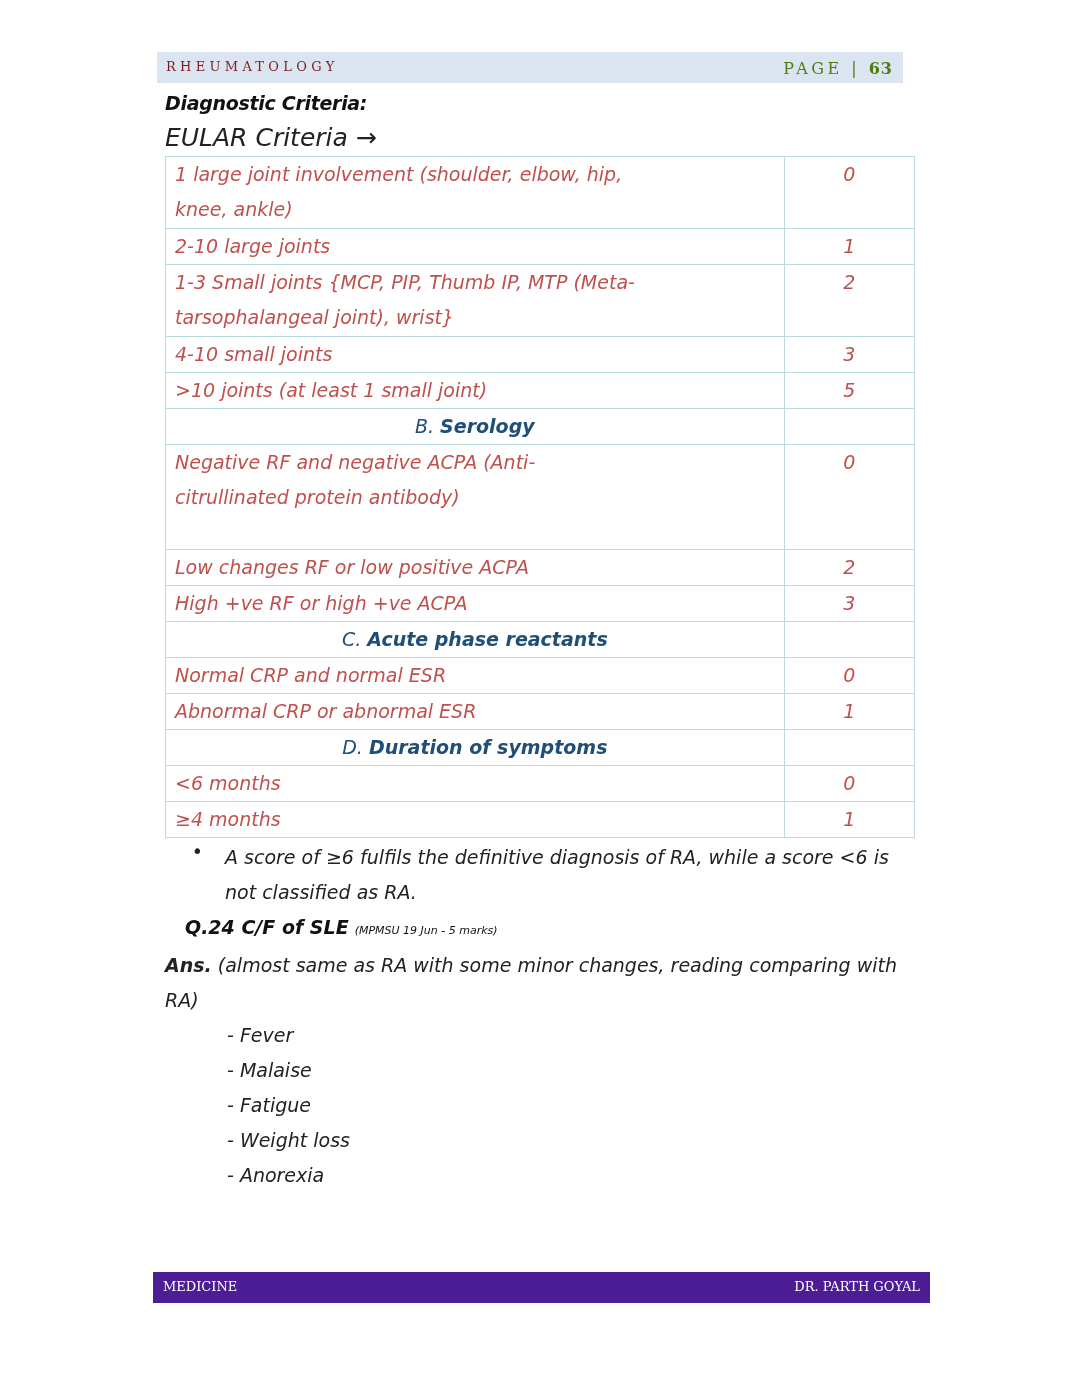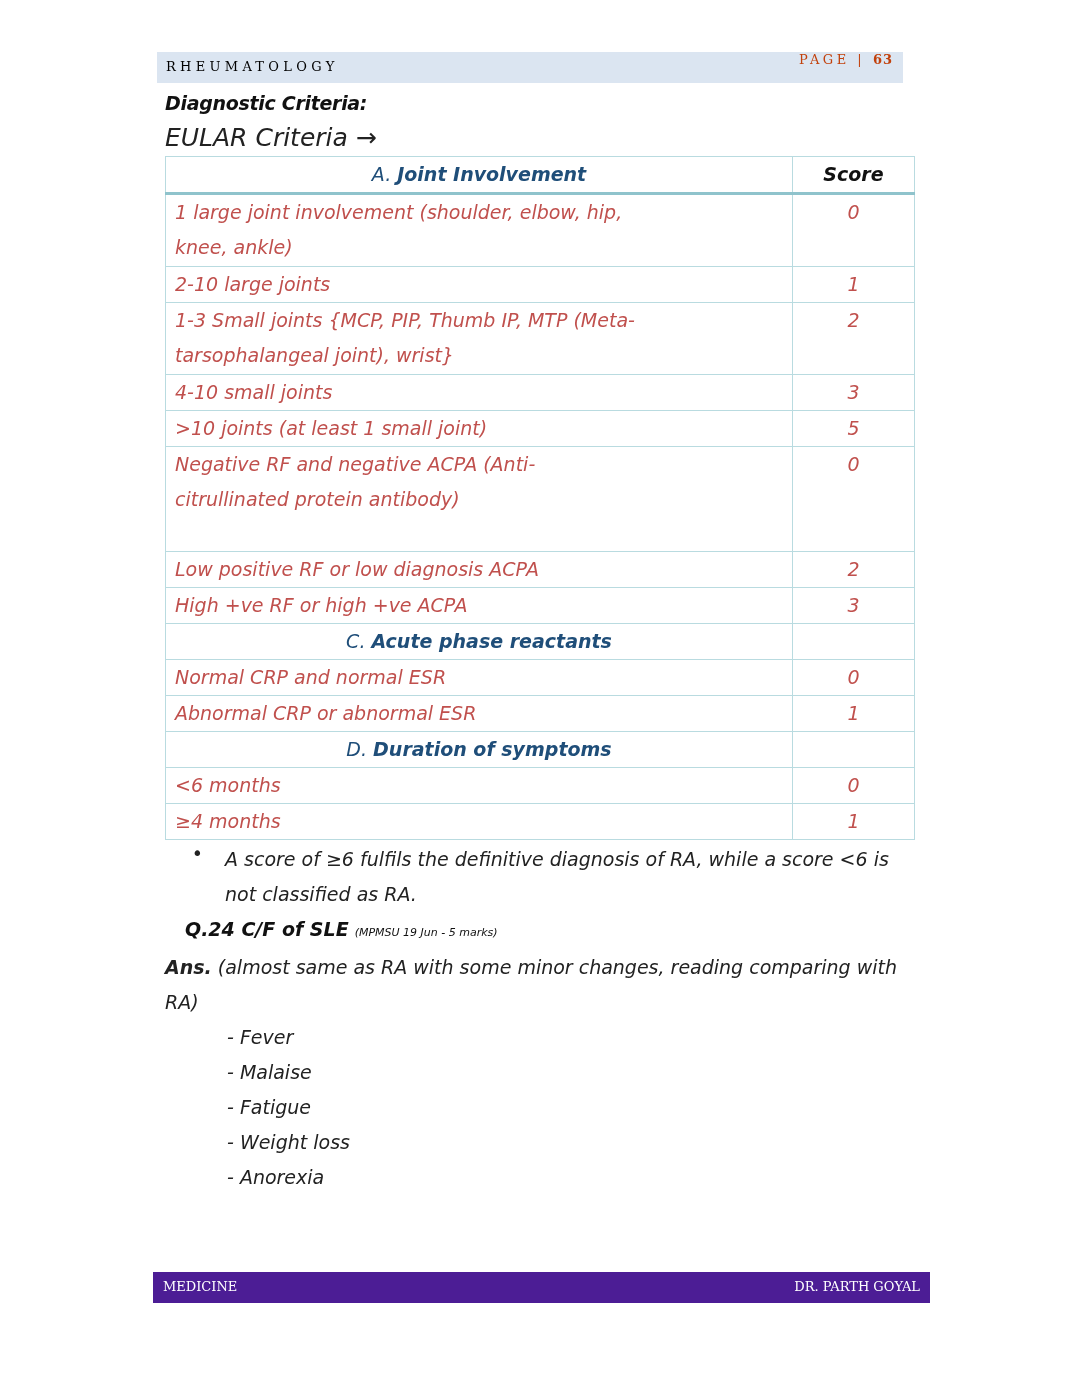--- a/index.html
+++ b/index.html
@@ -1,23 +1,23 @@
 <!DOCTYPE html>
 <html><head>
   <meta charset="utf-8">
   <style>
     html, body { margin: 0; padding: 0; background: #ffffff; }
     body { width: 1080px; height: 1378px; position: relative; overflow: hidden;
       font-family: "DejaVu Sans", sans-serif; color: #222; }
     .header-bar { position: absolute; left: 157px; top: 52px; width: 746px; height: 31px;
       background: #dbe5f1; }
     .header-left { position: absolute; left: 9px; top: 7px; font-family: "DejaVu Serif", serif;
-      font-size: 13px; letter-spacing: 4.3px; color: #000000; }
-    .header-right { position: absolute; right: 10px; top: 0; font-family: "DejaVu Serif", serif;
-      font-size: 13px; letter-spacing: 3.5px; color: #c2410c; }
+      font-size: 13px; letter-spacing: 4.3px; color: #7f1d1d; }
+    .header-right { position: absolute; right: 10px; top: 7px; font-family: "DejaVu Serif", serif;
+      font-size: 16px; letter-spacing: 3.5px; color: #4d7c0f; }
     .header-right b { letter-spacing: 1px; }
     .content { position: absolute; left: 165px; top: 86px; width: 752px; }
     .h-diag { font-size: 19px; font-weight: bold; font-style: italic; color: #111; height: 35px; line-height: 35px;
       font-family: "DejaVu Sans", sans-serif; letter-spacing: -0.3px; }
     .eular { font-size: 25px; font-style: italic; color: #222; height: 33px; line-height: 33px; }
     table.crit { border-collapse: collapse; width: 750px; margin-top: 2px; table-layout: fixed; }
     table.crit td { border: 1px solid #b9dbe0; font-size: 19px; font-style: italic; padding: 0 9px;
       height: 35px; line-height: 35px; vertical-align: top; }
     table.crit td.score { width: 103px; text-align: center; color: #c0504d; }
     table.crit tr.head td { border-bottom: 3px solid #8fc3cc; height: 34px; }
@@ -49,24 +49,20 @@
   <span class="header-left">RHEUMATOLOGY</span>
   <span class="header-right"><span>PAGE |</span> <b>63</b></span>
 </div>
 
 <div class="content">
   <div class="h-diag">Diagnostic Criteria:</div>
   <div class="eular">EULAR Criteria →</div>
 
   <table class="crit">
     <tbody>
-        <tr class="head">
-      <td class="sec"><span class="let">A.</span> <span class="nm">Joint Involvement</span></td>
-      <td class="score headscore">Score</td>
-    </tr>
     <tr style="height:71px">
       <td class="red" style="height:71px;width:560px">
             <span style="display:block;width:450px">1 large joint involvement (shoulder, elbow, hip, knee, ankle)</span>
           </td>
       <td class="score">0</td>
     </tr>
     <tr>
       <td class="red">2-10 large joints</td>
       <td class="score">1</td>
     </tr>
@@ -78,28 +74,32 @@
     </tr>
     <tr>
       <td class="red">4-10 small joints</td>
       <td class="score">3</td>
     </tr>
     <tr>
       <td class="red">&gt;10 joints (at least 1 small joint)</td>
       <td class="score">5</td>
     </tr>
 
+    <tr>
+      <td class="sec"><span class="let">B.</span> <span class="nm">Serology</span></td>
+      <td class="score"></td>
+    </tr>
     <tr class="tall">
       <td class="red">
             <span style="display:block;width:380px">Negative RF and negative ACPA (Anti-citrullinated protein antibody)</span>
           </td>
       <td class="score">0</td>
     </tr>
     <tr>
-      <td class="red">Low positive RF or low diagnosis ACPA</td>
+      <td class="red">Low changes RF or low positive ACPA</td>
       <td class="score">2</td>
     </tr>
     <tr>
       <td class="red">High +ve RF or high +ve ACPA</td>
       <td class="score">3</td>
     </tr>
 
     <tr>
       <td class="sec"><span class="let">C.</span> <span class="nm">Acute phase reactants</span></td>
       <td class="score"></td>

